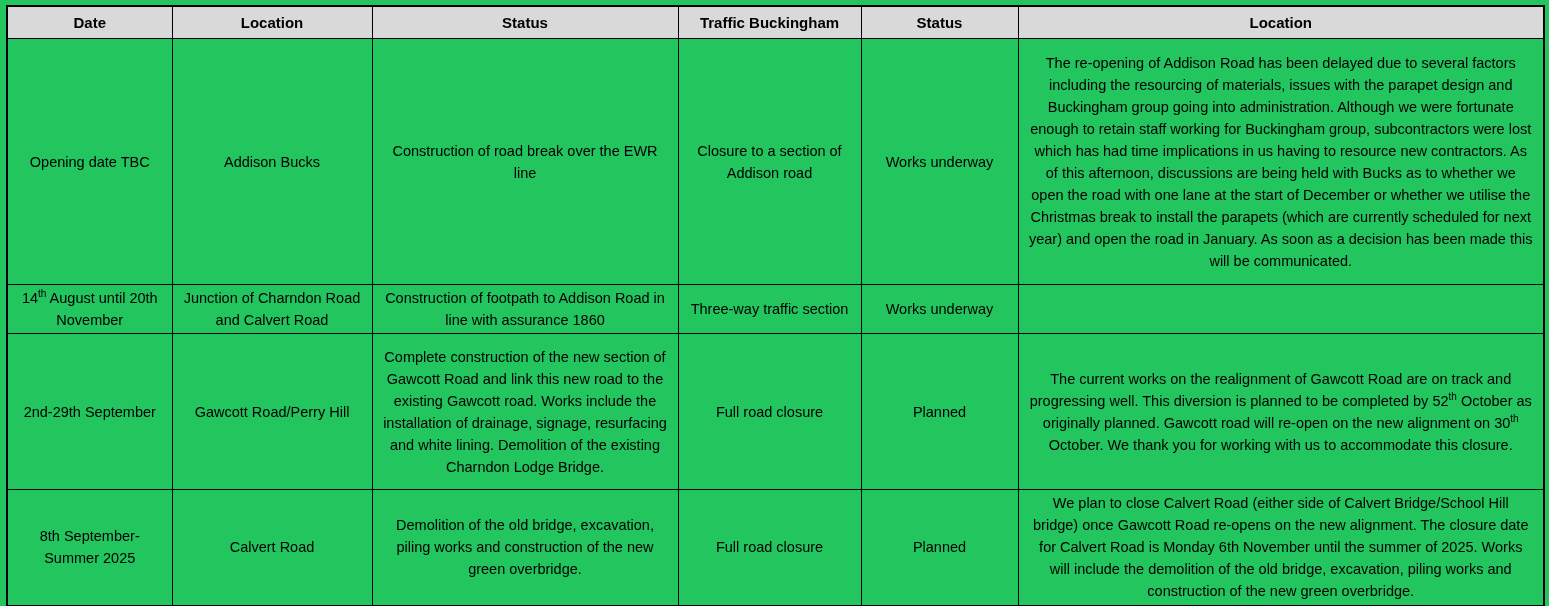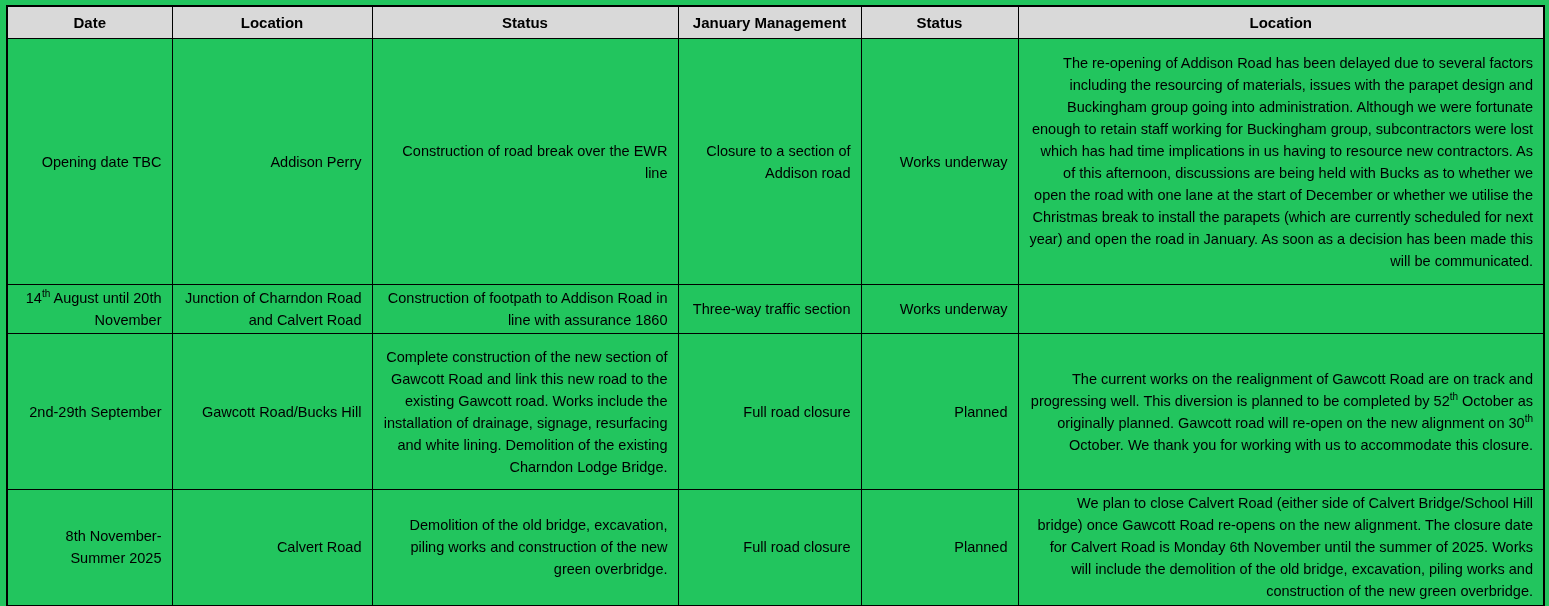--- a/index.html
+++ b/index.html
@@ -27,21 +27,21 @@
   col.c-location { width: 200px; }
   col.c-works    { width: 306px; }
   col.c-traffic  { width: 183px; }
   col.c-status   { width: 157px; }
   col.c-comments { width: 526px; }
 
   th, td {
     border: 1px solid var(--border-color, #000);
     padding: 2px 10px;
     vertical-align: middle;
-    text-align: right;
+    text-align: center;
     font-size: 14.5px;
     line-height: 22px;
     overflow: hidden;
     word-wrap: break-word;
   }
   thead th {
     background: var(--header-bg, #d9d9d9);
     font-weight: bold;
     text-align: center;
     font-size: 15px;
@@ -71,52 +71,52 @@
       <col class="c-works">
       <col class="c-traffic">
       <col class="c-status">
       <col class="c-comments">
     </colgroup>
     <thead>
       <tr>
           <th>Date</th>
           <th>Location</th>
           <th>Status</th>
-          <th>January Management</th>
+          <th>Traffic Buckingham</th>
           <th>Status</th>
           <th>Location</th>
         </tr>
     </thead>
     <tbody>
         <tr>
           <td>Opening date TBC</td>
-          <td>Addison Perry</td>
+          <td>Addison Bucks</td>
           <td>Construction of road break over the EWR line</td>
           <td>Closure to a section of Addison road</td>
           <td>Works underway</td>
           <td>The re-opening of Addison Road has been delayed due to several factors including the resourcing of materials, issues with the parapet design and Buckingham group going into administration. Although we were fortunate enough to retain staff working for Buckingham group, subcontractors were lost which has had time implications in us having to resource new contractors. As of this afternoon, discussions are being held with Bucks as to whether we open the road with one lane at the start of December or whether we utilise the Christmas break to install the parapets (which are currently scheduled for next year) and open the road in January. As soon as a decision has been made this will be communicated.</td>
         </tr>
         <tr>
           <td><span>14</span><sup>th</sup><span> August until 20th November</span></td>
           <td>Junction of Charndon Road and Calvert Road</td>
           <td>Construction of footpath to Addison Road in line with assurance 1860</td>
           <td>Three-way traffic section</td>
           <td>Works underway</td>
           <td></td>
         </tr>
         <tr>
           <td>2nd-29th September</td>
-          <td>Gawcott Road/Bucks Hill</td>
+          <td>Gawcott Road/Perry Hill</td>
           <td>Complete construction of the new section of Gawcott Road and link this new road to the existing Gawcott road. Works include the installation of drainage, signage, resurfacing and white lining. Demolition of the existing Charndon Lodge Bridge.</td>
           <td>Full road closure</td>
           <td>Planned</td>
           <td><span>The current works on the realignment of Gawcott Road are on track and progressing well. This diversion is planned to be completed by 52</span><sup>th</sup><span> October as originally planned. Gawcott road will re-open on the new alignment on 30</span><sup>th</sup><span> October. We thank you for working with us to accommodate this closure.</span></td>
         </tr>
         <tr>
-          <td>8th November-Summer 2025</td>
+          <td>8th September-Summer 2025</td>
           <td>Calvert Road</td>
           <td>Demolition of the old bridge, excavation, piling works and construction of the new green overbridge.</td>
           <td>Full road closure</td>
           <td>Planned</td>
           <td>We plan to close Calvert Road (either side of Calvert Bridge/School Hill bridge) once Gawcott Road re-opens on the new alignment. The closure date for Calvert Road is Monday 6th November until the summer of 2025. Works will include the demolition of the old bridge, excavation, piling works and construction of the new green overbridge.</td>
         </tr>
       </tbody>
   </table>
 </div>
 

